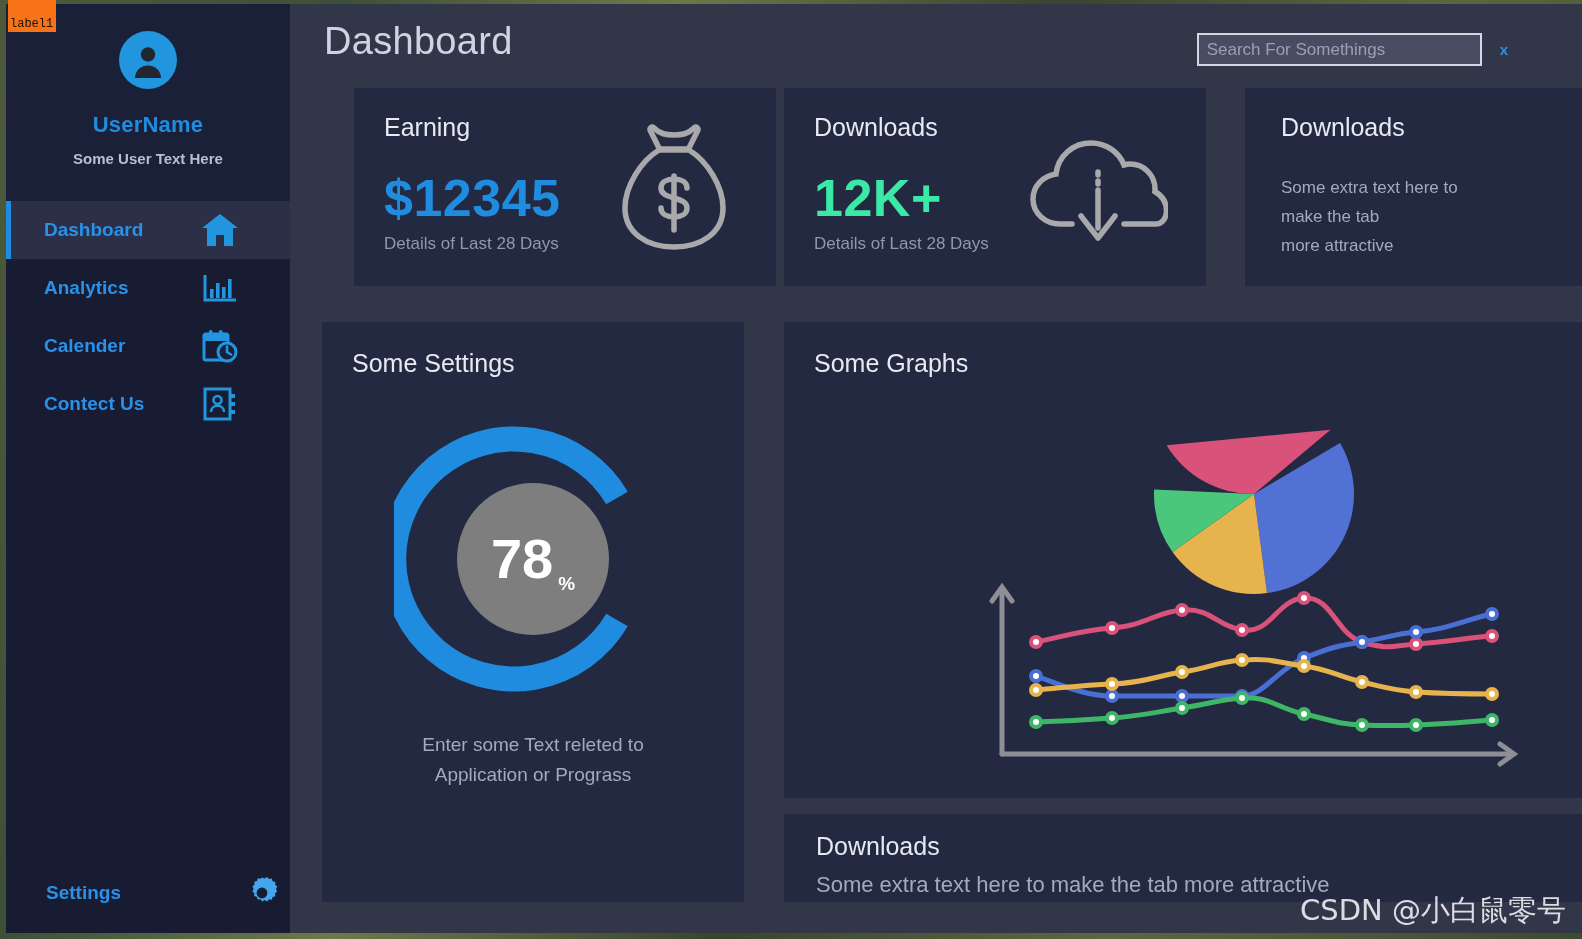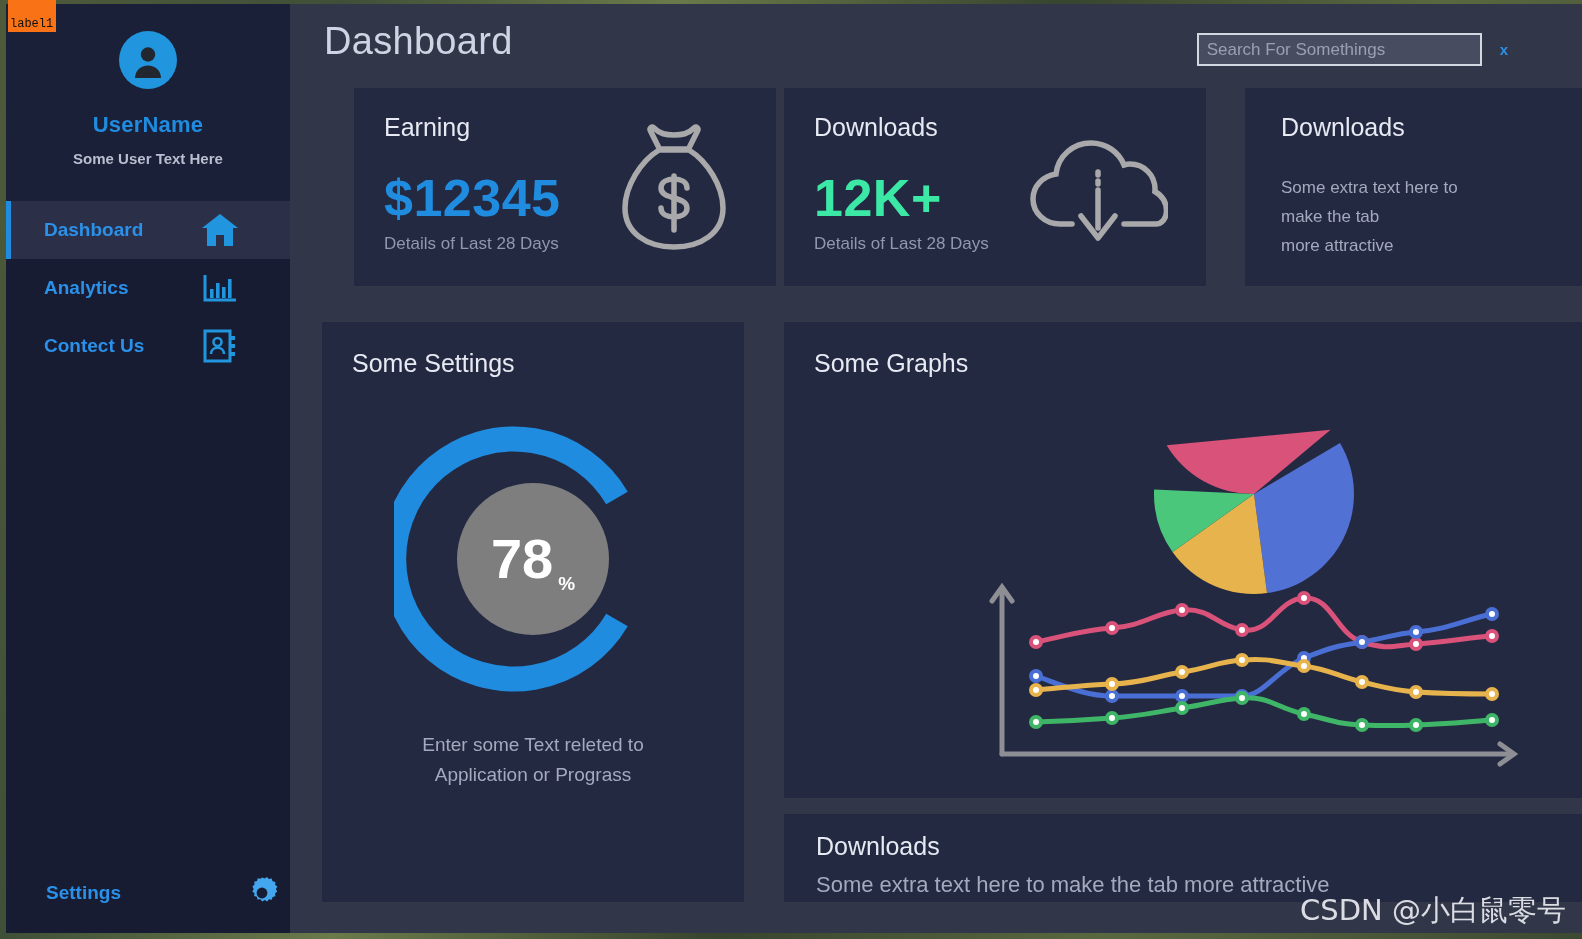--- a/index.html
+++ b/index.html
@@ -354,20 +354,33 @@
             <svg width="34" height="30" viewBox="0 0 34 30">
               <path d="M2 2 L2 27 L33 27" fill="none" stroke="#2196de" stroke-width="3"></path>
               <rect x="7" y="16" width="3.6" height="9" fill="#2196de"></rect>
               <rect x="13" y="10" width="3.6" height="15" fill="#2196de"></rect>
               <rect x="19" y="14" width="3.6" height="11" fill="#2196de"></rect>
               <rect x="25" y="6" width="3.6" height="19" fill="#2196de"></rect>
             </svg>
           </span>
         </div>
 
+        <div class="nav-item">
+          <span class="nav-label">Calender</span>
+          <span class="nav-icon">
+            <svg width="36" height="34" viewBox="0 0 36 34">
+              <rect x="2" y="5" width="24" height="26" rx="2" fill="none" stroke="#2196de" stroke-width="3"></rect>
+              <rect x="2" y="5" width="24" height="7" fill="#2196de"></rect>
+              <rect x="7" y="1" width="3.5" height="6" rx="1.5" fill="#2196de"></rect>
+              <rect x="17" y="1" width="3.5" height="6" rx="1.5" fill="#2196de"></rect>
+              <circle cx="25" cy="23" r="9" fill="#1b2039" stroke="#2196de" stroke-width="3"></circle>
+              <path d="M25 17.5 L25 23 L29 25.5" fill="none" stroke="#2196de" stroke-width="2.6" stroke-linecap="round"></path>
+            </svg>
+          </span>
+        </div>
 
         <div class="nav-item">
           <span class="nav-label">Contect Us</span>
           <span class="nav-icon">
             <svg width="34" height="34" viewBox="0 0 34 34">
               <rect x="2" y="2" width="25" height="30" fill="none" stroke="#2196de" stroke-width="3"></rect>
               <circle cx="14.5" cy="13" r="4" fill="none" stroke="#2196de" stroke-width="2.6"></circle>
               <path d="M8 25c0-4 3-6.3 6.5-6.3S21 21 21 25" fill="none" stroke="#2196de" stroke-width="2.6"></path>
               <rect x="28" y="7" width="4" height="4" fill="#2196de"></rect>
               <rect x="28" y="15" width="4" height="4" fill="#2196de"></rect>

